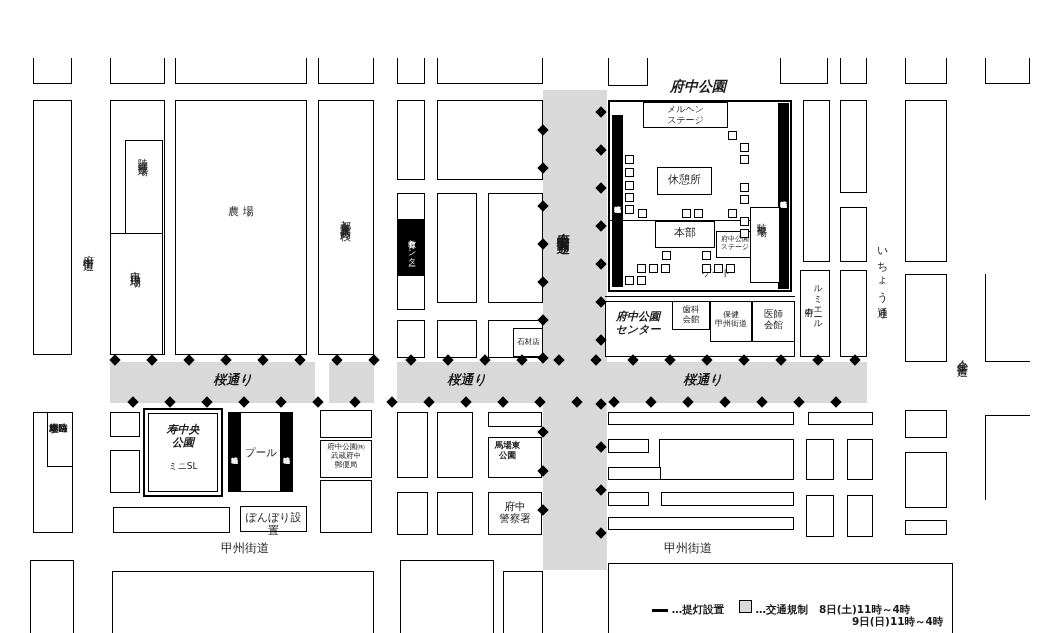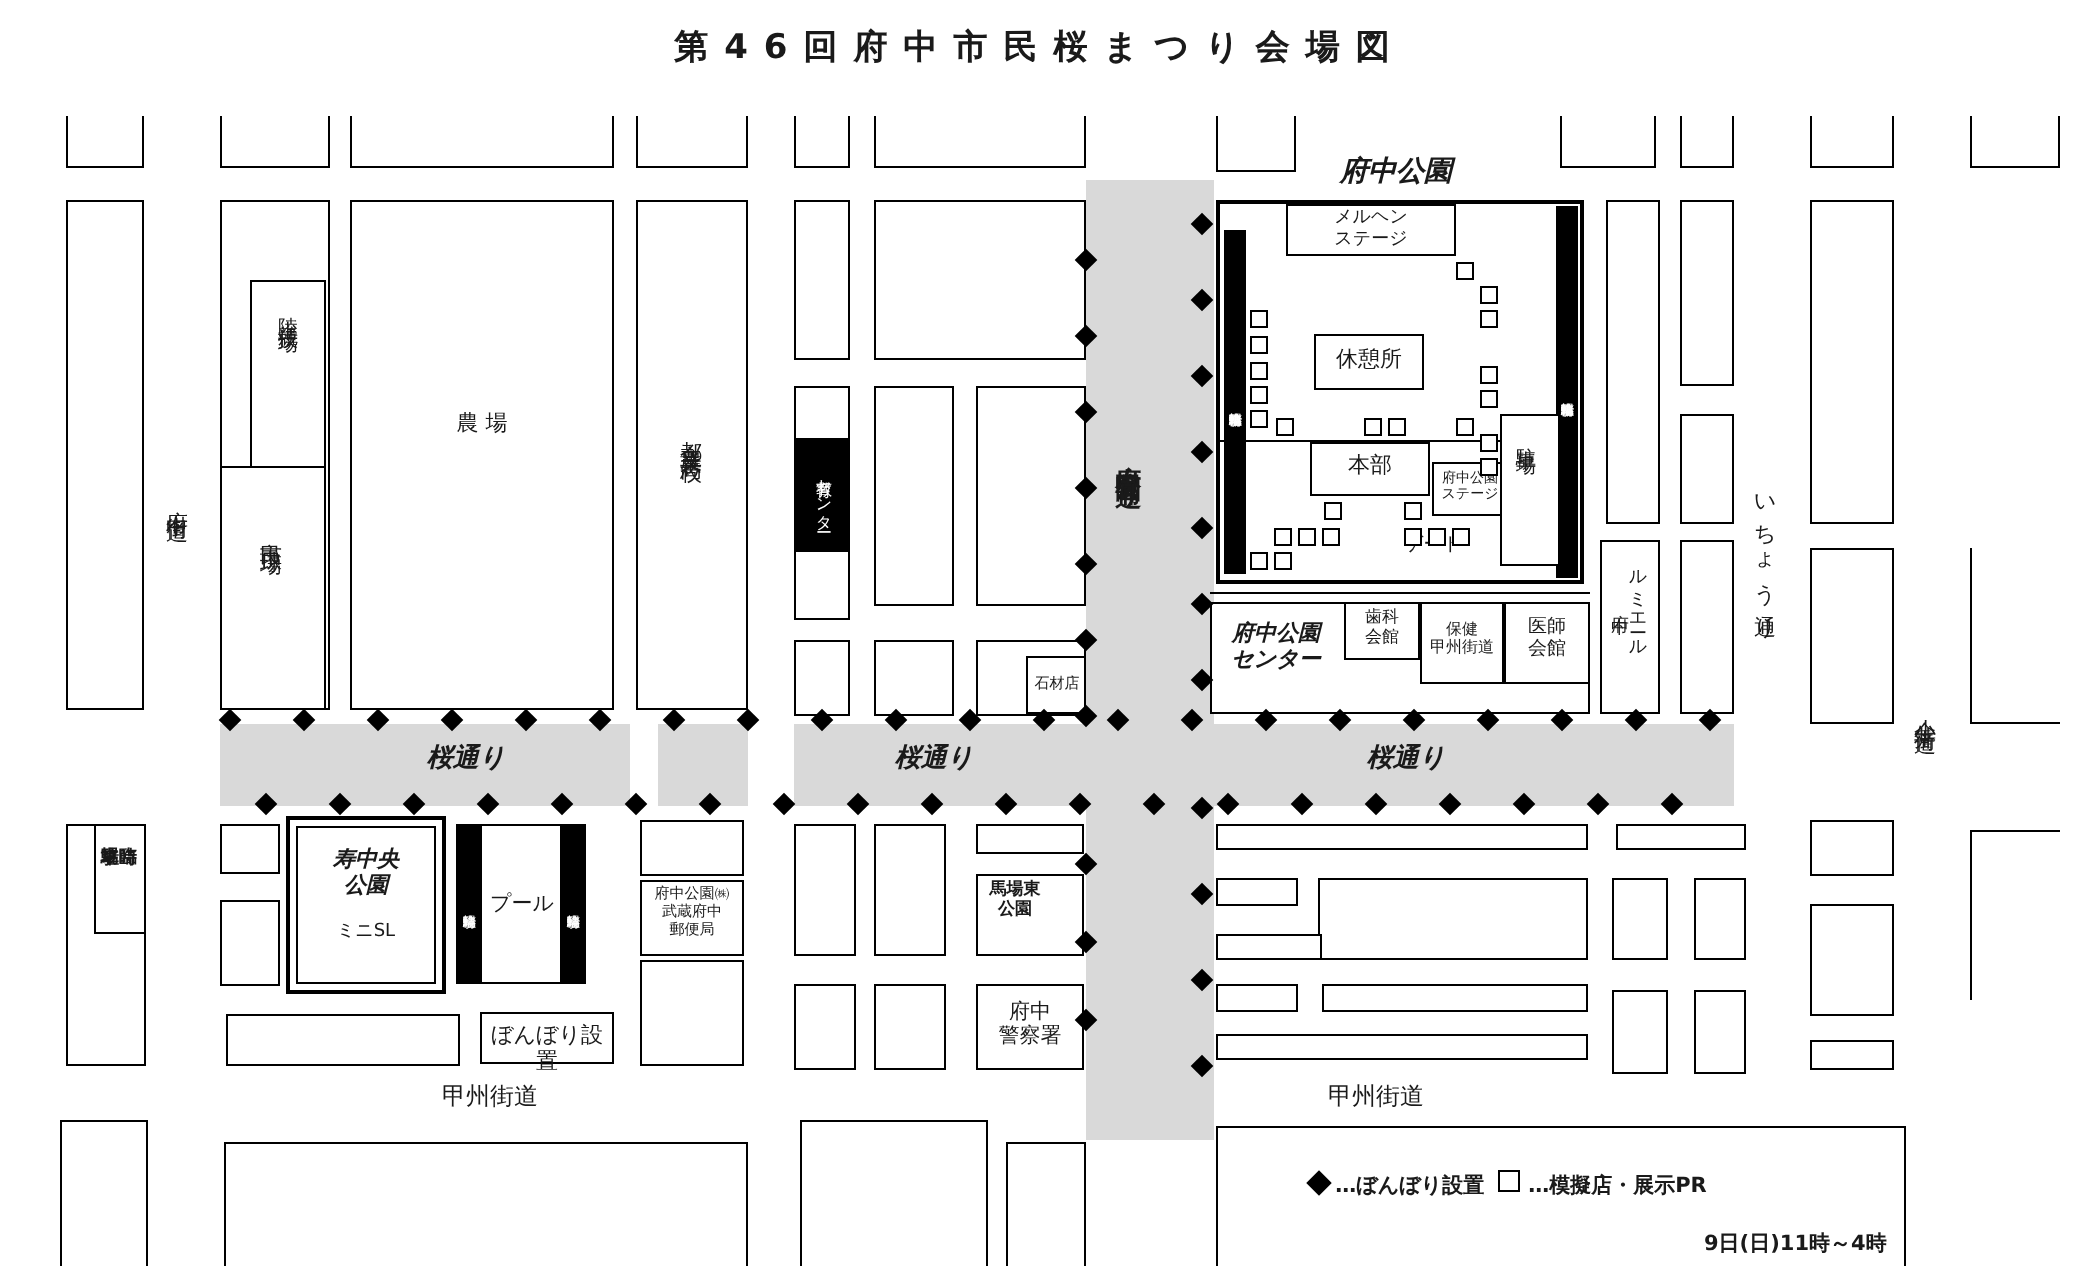--- a/index.html
+++ b/index.html
@@ -29,21 +29,20 @@
   .leg-sq{display:inline-block;width:11px;height:11px;background:#fff;border:1.5px solid #000;box-sizing:border-box;}
   .leg-gsq{display:inline-block;width:13px;height:13px;background:#d9d9d9;border:1.5px solid #000;box-sizing:border-box;}
   .leg-dash{display:inline-block;width:16px;height:3px;background:#000;vertical-align:middle;}
   .leg-row{position:absolute;font-size:10.5px;font-weight:bold;white-space:nowrap;}
 </style>
 </head>
 <body>
 
 <div id="stage">
 
-  <div class="ttl">第46回府中市民桜まつり会場図</div>
 
   <div class="gray" style="left:543px;top:90px;width:64px;height:480px"></div>
   <div class="gray" style="left:110px;top:362px;width:205px;height:41px"></div>
   <div class="gray" style="left:329px;top:362px;width:45px;height:41px"></div>
   <div class="gray" style="left:397px;top:362px;width:146px;height:41px"></div>
   <div class="gray" style="left:607px;top:362px;width:260px;height:41px"></div>
 
   <div class="blk open-top" style="left:33px;top:58px;width:39px;height:26px"></div>
   <div class="blk open-top" style="left:110px;top:58px;width:55px;height:26px"></div>
   <div class="blk open-top" style="left:175px;top:58px;width:132px;height:26px"></div>
@@ -200,25 +199,26 @@
 武蔵府中
 郵便局</div>
   <div class="lbl b" style="left:490px;top:440px;width:35px;font-size:8.5px;background:#fff">馬場東
 公園</div>
   <div class="lbl" style="left:489px;top:500px;width:52px;font-size:10.5px">府中
 警察署</div>
 
   <div class="lbl" style="left:205px;top:541px;width:80px;font-size:12px">甲州街道</div>
   <div class="lbl" style="left:648px;top:541px;width:80px;font-size:12px">甲州街道</div>
 
-  <div class="leg-row" style="left:655px;top:585px">
-    <span class="leg-dia"></span>
-    <span>…ぼんぼり設置</span>&nbsp;
-    <span class="leg-sq"></span>
-    <span>…模擬店・展示PR</span>
+  <div class="leg-row" style="left:652px;top:600px">
+    <span class="leg-dash"></span>
+    <span>…提灯設置</span>&nbsp;&nbsp;&nbsp;
+    <span class="leg-gsq"></span>
+    <span>…交通規制</span>&nbsp;&nbsp;
+    <span>8日(土)11時～4時</span>
   </div>
   <div class="leg-row" style="left:852px;top:615px">
     <span>9日(日)11時～4時</span>
   </div>
 
 <div class="dia" style="left: 111px; top: 356px;"></div>
     <div class="dia" style="left: 148px; top: 356px;"></div>
     <div class="dia" style="left: 185px; top: 356px;"></div>
     <div class="dia" style="left: 222px; top: 356px;"></div>
     <div class="dia" style="left: 259px; top: 356px;"></div>

